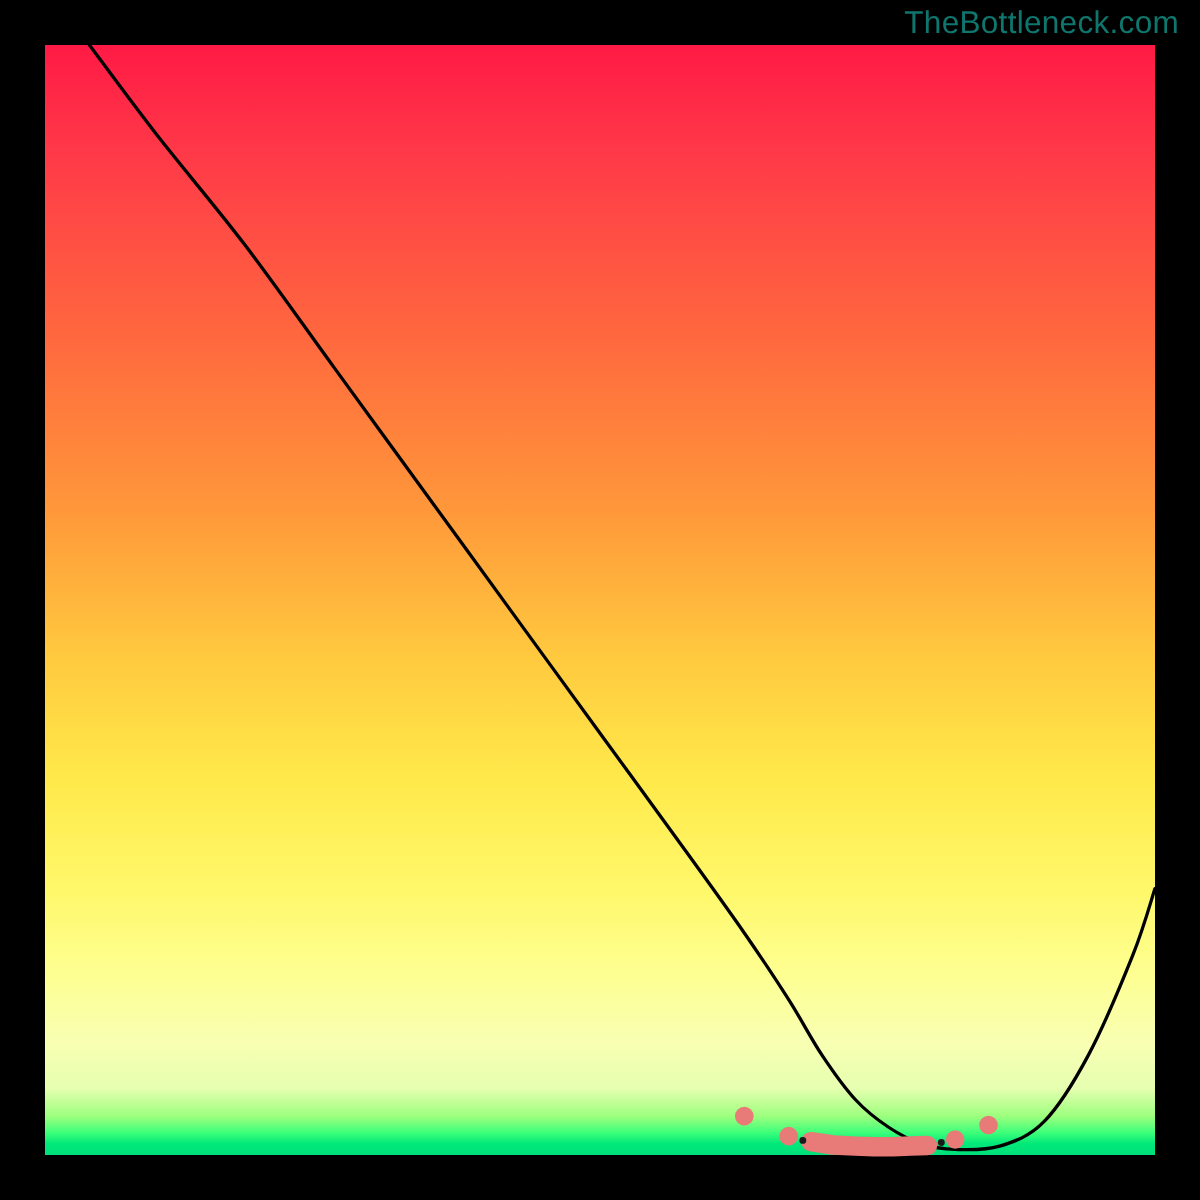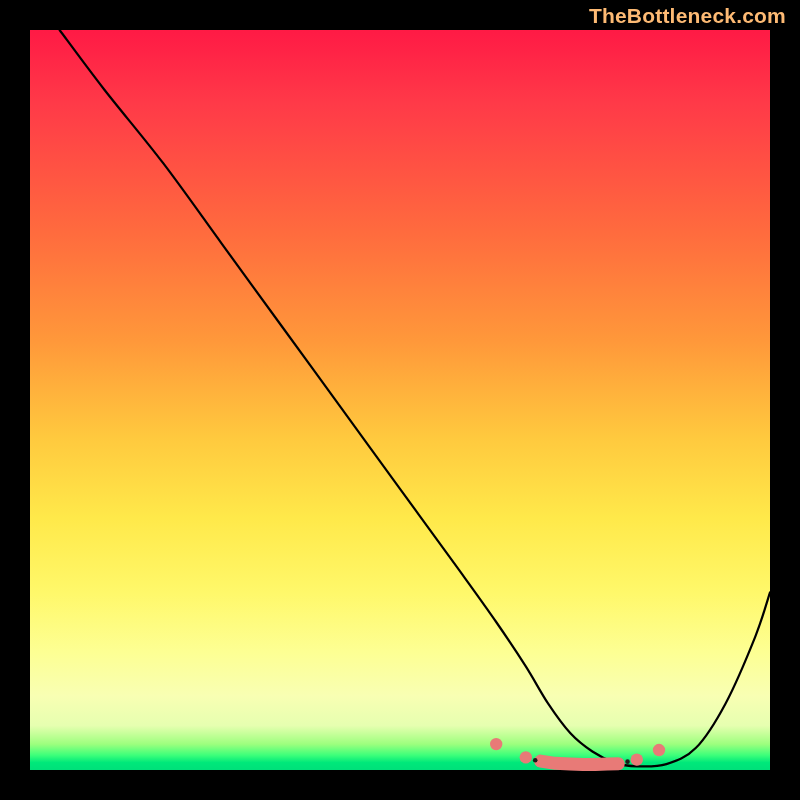--- a/index.html
+++ b/index.html
@@ -14,22 +14,22 @@
   .frame {
     position: absolute;
     inset: 0;
     background: #000;
   }
   .watermark {
     position: absolute;
     top: 4px;
     right: 14px;
     font-size: 21px;
-    font-weight: 700;
-    color: #fdba74;
+    font-weight: 400;
+    color: #0f766e;
     letter-spacing: 0.2px;
     z-index: 5;
   }
   .plot {
     position: absolute;
     left: 30px;
     top: 30px;
     width: 740px;
     height: 740px;
   }

